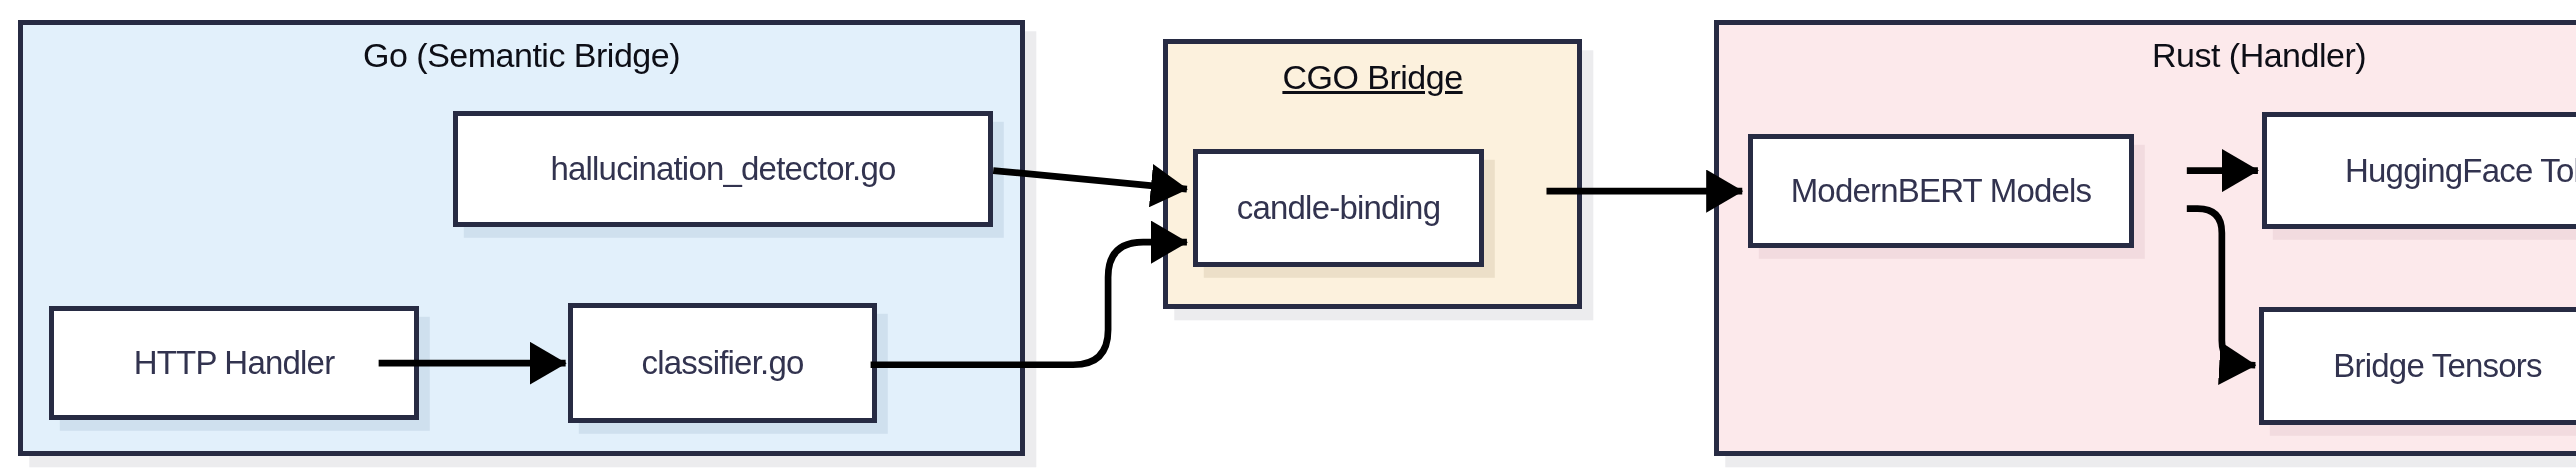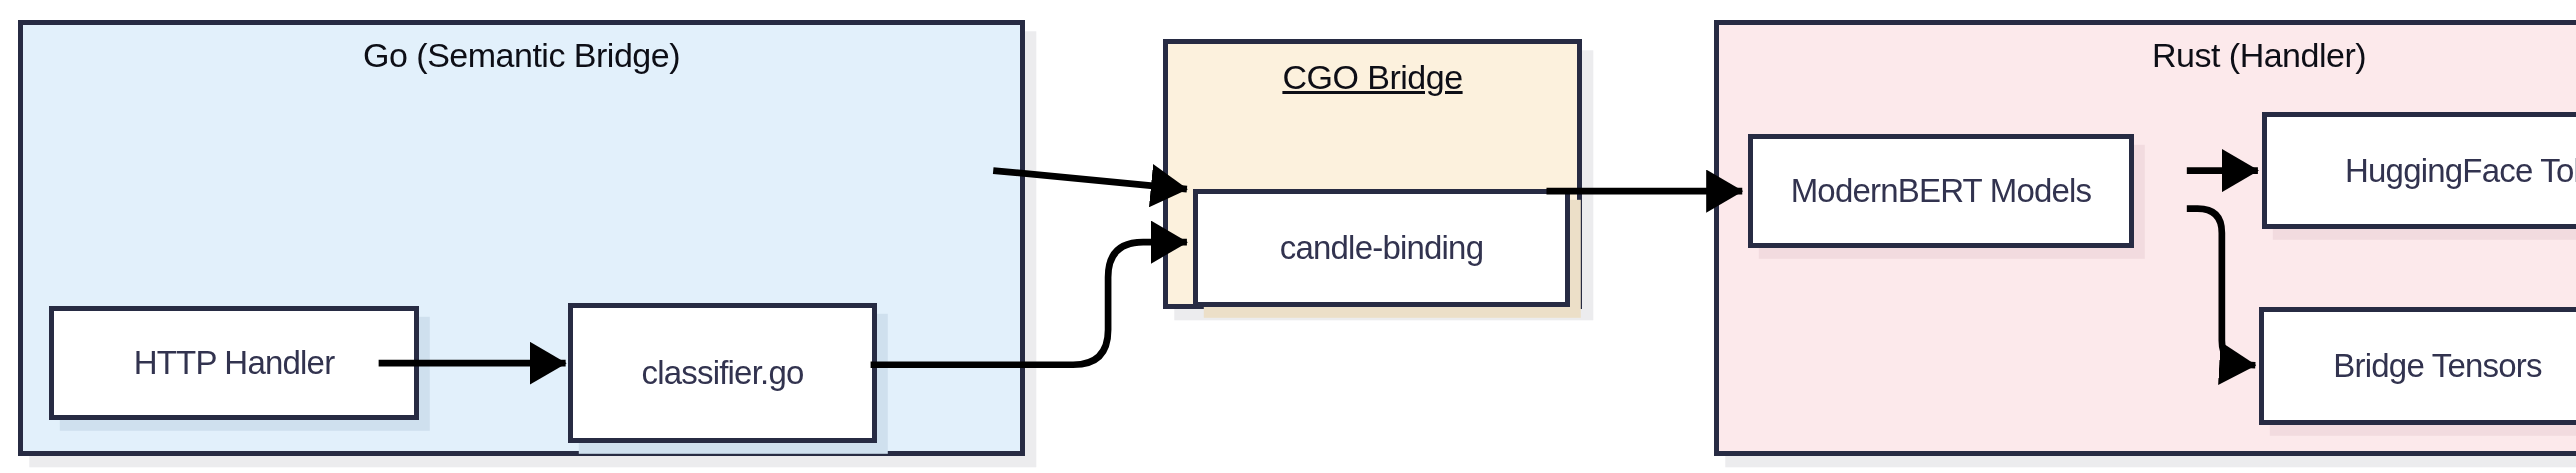--- a/index.html
+++ b/index.html
@@ -46,22 +46,22 @@
     color:#32334f;
     white-space:nowrap;
     z-index:10;
   }
   .in-go{box-shadow:10.8px 10.8px 0 #cfe0ee;}
   .in-cgo{box-shadow:10.8px 10.8px 0 #ecdfc8;}
   .in-rust{box-shadow:10.8px 10.8px 0 #f2dbdf;}
 
   #node-hallucination{left:453px;top:111px;width:540px;height:116px;}
   #node-http{left:49px;top:306px;width:370px;height:114px;}
-  #node-classifier{left:568px;top:303px;width:309px;height:140px;}
-  #node-candle{left:1193px;top:149px;width:377px;height:118px;margin-top:40px;}
+  #node-classifier{left:568px;top:303px;width:309px;height:120px;}
+  #node-candle{left:1193px;top:149px;width:291px;height:118px;}
   #node-modernbert{left:1748px;top:134px;width:386px;height:114px;}
   #node-hf{left:2262px;top:112px;width:511px;height:117px;}
   #node-tensors{left:2259px;top:307px;width:357px;height:118px;}
 </style>
 </head>
 <body>
 
 <div class="canvas">
 
   <div class="cluster" id="cluster-go">
@@ -72,20 +72,23 @@
   </div>
   <div class="cluster" id="cluster-rust">
     <div class="cluster-label">Rust (Handler)</div>
   </div>
 
   <div class="node in-go" id="node-http">
     <span>HTTP Handler</span>
   </div>
   <div class="node in-go" id="node-classifier">
     <span>classifier.go</span>
+  </div>
+  <div class="node in-go" id="node-hallucination">
+    <span>hallucination_detector.go</span>
   </div>
   <div class="node in-cgo" id="node-candle">
     <span>candle-binding</span>
   </div>
   <div class="node in-rust" id="node-modernbert">
     <span>ModernBERT Models</span>
   </div>
   <div class="node in-rust" id="node-hf">
     <span>HuggingFace Tokenizers</span>
   </div>

